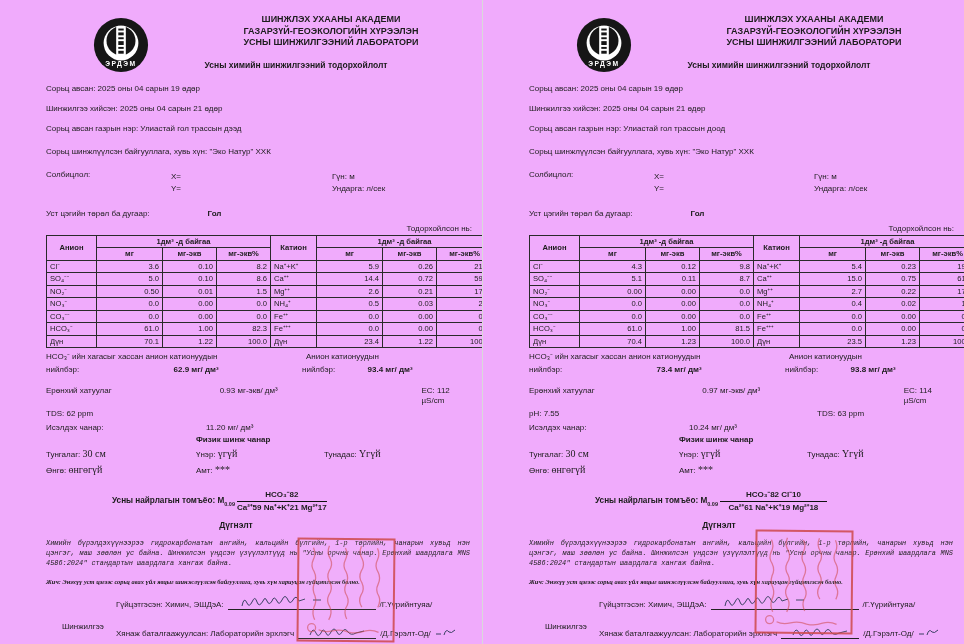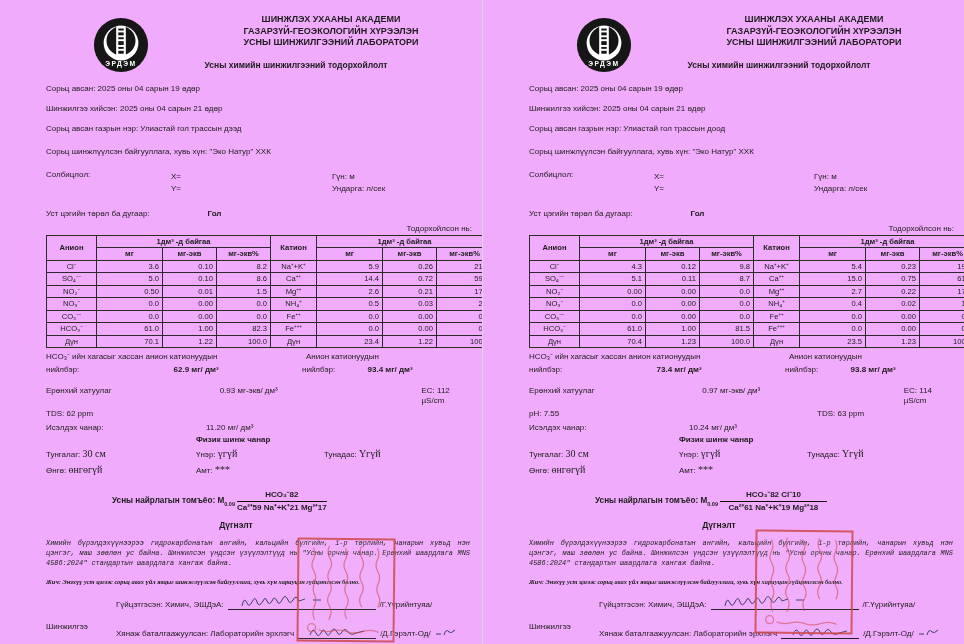--- a/index.html
+++ b/index.html
@@ -24,21 +24,21 @@
   .coords .c-right { margin-left:auto; width:142px; }
   .coords div div { margin-top:2px; }
 
   .point-row { margin-top:15px; display:flex; }
   .point-val { margin-left:58px; font-weight:bold; }
   .determined { text-align:right; margin-top:5px; padding-right:2px; }
 
   table.ions { margin-top:1px; border-collapse:collapse; table-layout:fixed; width:426px; font-size:7.6px; }
   table.ions th, table.ions td { border:1px solid #2a2a2a; padding:1px 3px; height:12px; }
   table.ions thead th { text-align:center; font-weight:bold; }
-  td.ion { text-align:center; }
+  td.ion { }
   td.num { text-align:right; }
   .c-ion1 { width:50px; } .c-mg1 { width:66px; } .c-ekv1 { width:54px; } .c-pct1 { width:54px; }
   .c-ion2 { width:46px; } .c-mg2 { width:66px; } .c-ekv2 { width:54px; } .c-pct2 { width:56px; }
 
   .sums { margin-top:4px; display:flex; }
   .sums .s-left { width:248px; }
   .sums .s-right { width:170px; padding-left:8px; }
   .s-line2 { margin-top:3px; }
   .s-val { margin-left:92px; font-weight:bold; }
   .s-val2 { margin-left:30px; font-weight:bold; }
@@ -62,21 +62,21 @@
   .frac { display:inline-block; text-align:center; margin-left:2px; }
   .frac .top { display:block; padding:0 26px 1px 26px; border-bottom:1px solid #111; font-weight:bold; }
   .frac .bot { display:block; padding-top:1px; font-weight:bold; }
   sub.msub { font-size:5.5px; }
 
   .concl-title { margin-top:7px; margin-left:70px; width:240px; text-align:center; font-weight:bold; font-size:8.5px; }
   .concl-text { margin-top:7px; width:424px; font-family:"Liberation Mono", monospace; font-style:italic; font-size:6.9px; line-height:1.5; text-align:justify; color:#222; }
   .note { margin-top:9px; width:424px; font-family:"Liberation Serif", serif; font-style:italic; font-weight:bold; font-size:6.4px; color:#1a1a1a; }
 
   .sigs { position:relative; margin-top:14px; }
-  .analysis-label { position:absolute; left:0; top:22px; }
+  .analysis-label { position:absolute; left:16px; top:22px; }
   .sig-row { margin-left:70px; display:flex; align-items:flex-end; }
   .sig-row.second { margin-top:17px; }
   .sig-line { position:relative; display:inline-block; border-bottom:1px solid #222; margin:0 4px; }
   .sig-line.w1 { width:148px; }
   .sig-line.w2 { width:78px; }
   .sig-line svg { position:absolute; left:8px; bottom:-2px; }
   .pen-mark { margin-left:3px; }
 
   .stamp { position:absolute; left:297px; top:538px; width:98px; height:104px; border:2px solid rgba(206,72,74,0.85); transform:rotate(0.6deg); background:rgba(255,240,240,0.06); }
   .doc:nth-child(2) .stamp { left:272px; top:530px; }

